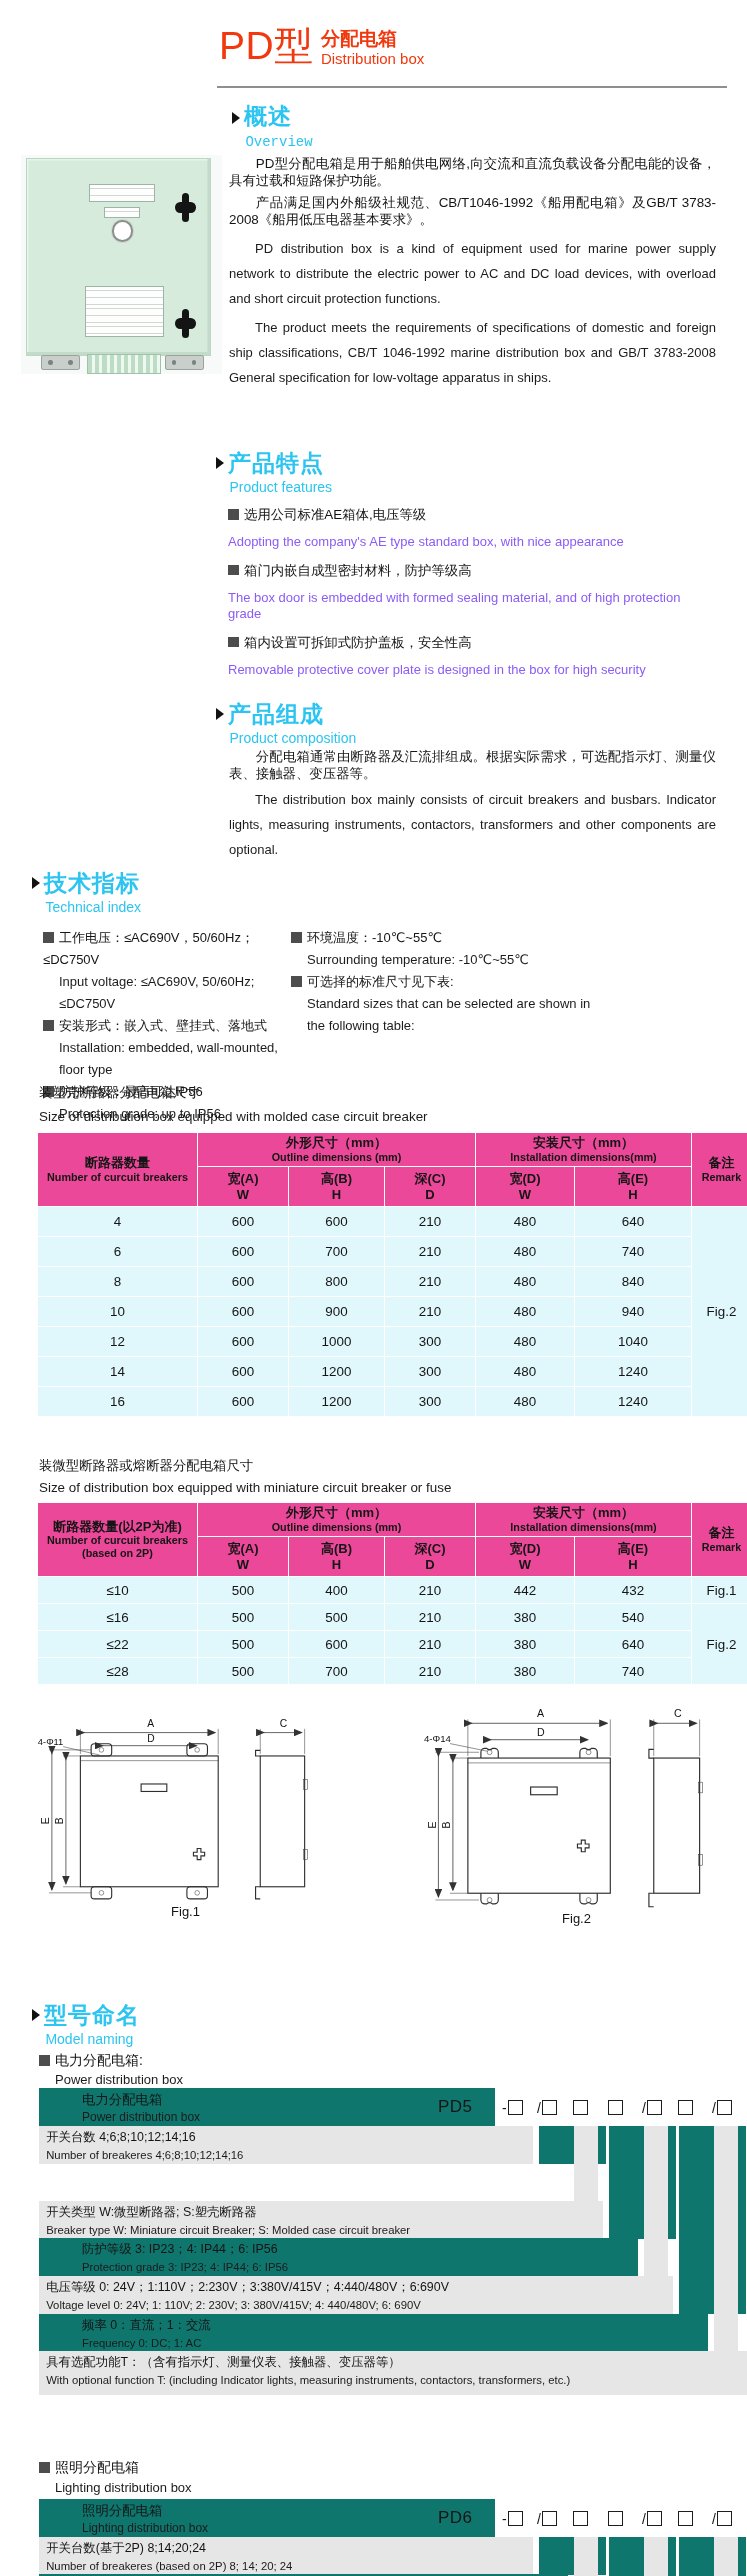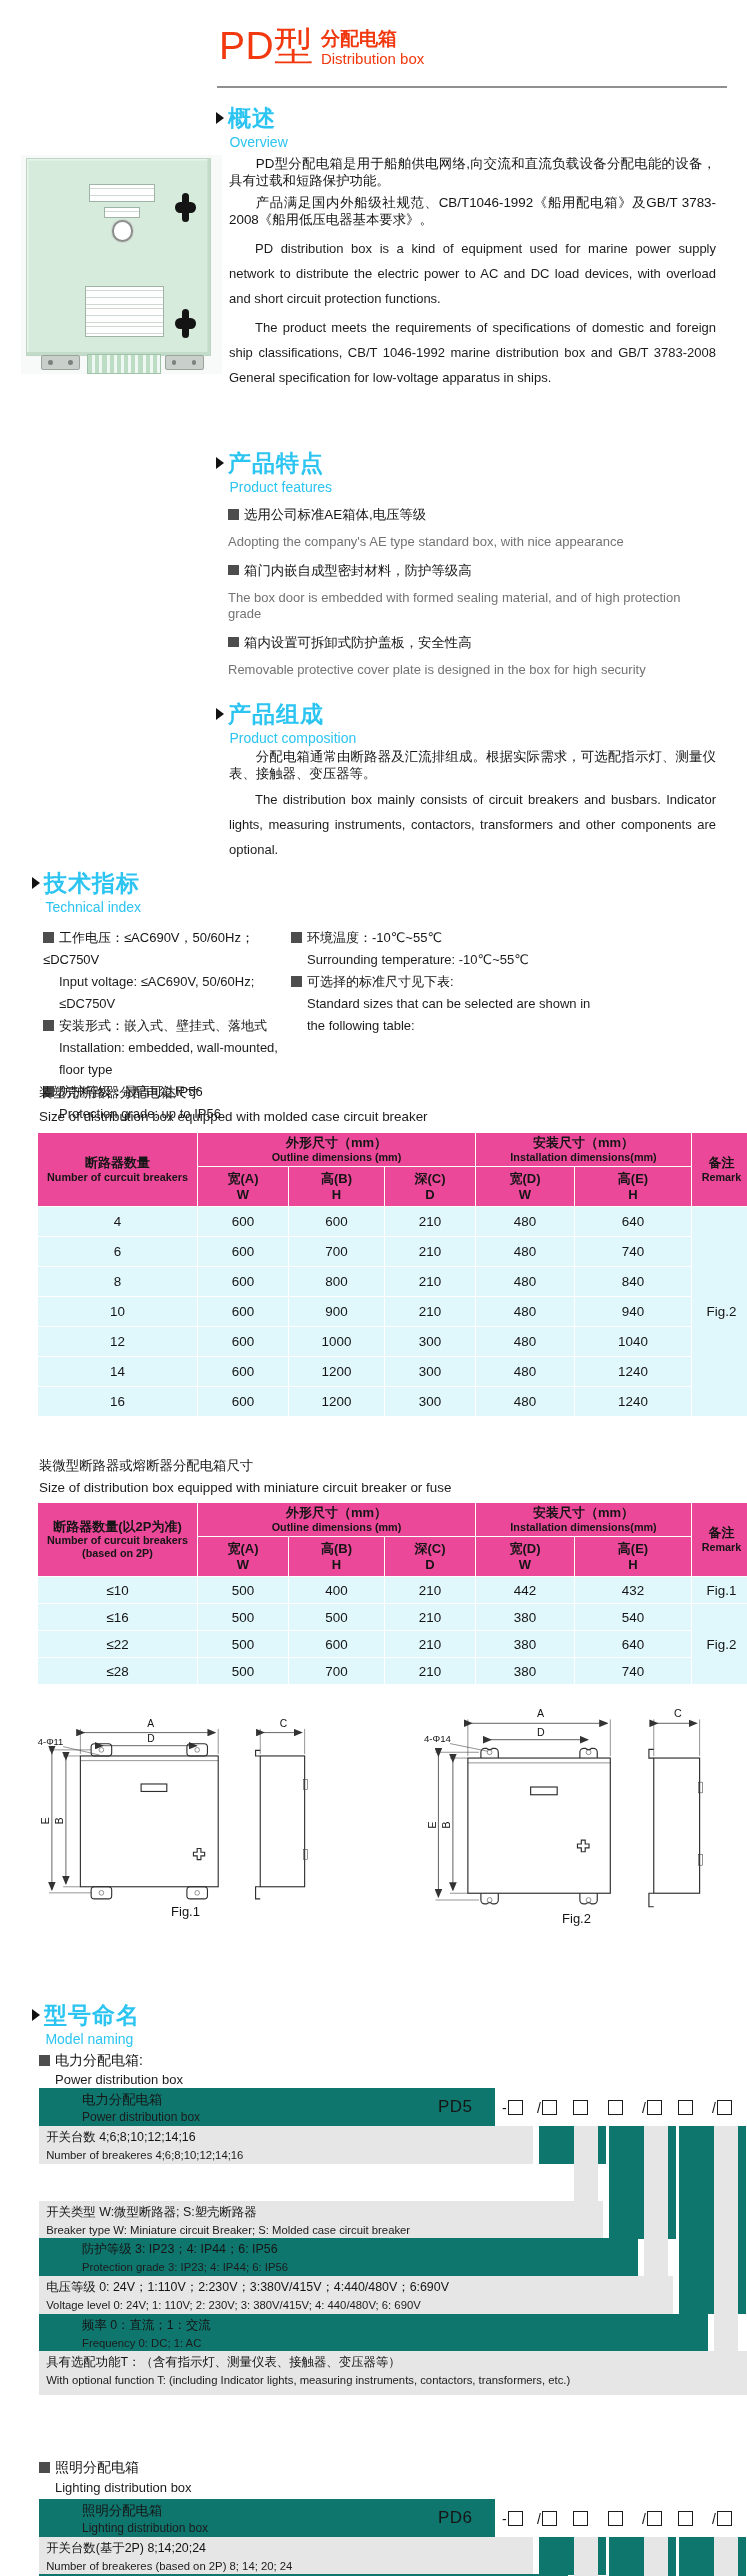--- a/index.html
+++ b/index.html
@@ -18,21 +18,21 @@
   .sec .row{display:flex;align-items:center;}
   .tri{width:0;height:0;border-left:8.8px solid #121212;border-top:6.2px solid transparent;
        border-bottom:6.2px solid transparent;margin-right:4.1px;}
   .h-cn{font-size:23px;color:#2cc4f1;font-weight:600;letter-spacing:1px;line-height:26px;}
   .h-en{font-size:14px;color:#2cc4f1;margin:4.1px 0 0 13.4px;line-height:14.4px;}
   
   .para-cn{font-size:13.4px;line-height:17px;text-align:justify;text-indent:2em;margin:0 0 5.2px 0;}
   .para-en{font-size:13px;line-height:25px;text-align:justify;text-indent:2em;margin:0 0 4.1px 0;color:#1c1c1c;}
   .sq{display:inline-block;width:10.8px;height:10.8px;background:#4d4d4d;margin-right:5.2px;vertical-align:-0.5px;}
   .feat .cn{font-size:13.4px;line-height:17.5px;margin-top:11.3px;}
-  .feat .en{font-size:13px;line-height:16.5px;margin:10.3px 0 0 0;color:#737373;}
+  .feat .en{font-size:13px;line-height:16.5px;margin:10.3px 0 0 0;color:#8b5cf6;}
   .spec-col{position:absolute;font-size:13px;}
   .spec-col .cn{line-height:22px;}
   .spec-col .en{line-height:22px;padding-left:16px;color:#1c1c1c;}
   
   .tbl-cap-cn{position:absolute;font-size:13.4px;}
   .tbl-cap-en{position:absolute;font-size:13.4px;color:#1c1c1c;}
   table.spec{position:absolute;border-collapse:separate;border-spacing:1.5px;table-layout:fixed;width:710px;}
   table.spec td{text-align:center;vertical-align:middle;padding:1px 2.1px;box-sizing:border-box;}
   td.hd{background:#ec4899;font-weight:bold;}
   td.bd{background:#e0f7fb;font-size:13.4px;}
@@ -83,21 +83,21 @@
 
   <div class="hdr">
     <span class="model">PD型</span>
     <span class="sub">
       <div class="cn">分配电箱</div>
       <div class="en">Distribution box</div>
     </span>
   </div>
   <div class="rule"></div>
 
-  <div class="sec" style="left:216px;top:105px;">
+  <div class="sec" style="left:232px;top:105px;font-family:Liberation Mono, monospace;">
     <div class="row">
         <span class="tri"></span>
       <span class="h-cn">概述</span>
       </div>
     <div class="h-en">Overview</div>
   </div>
 
   <div class="photo">
     <div class="cab">
       <div class="plate" style="left:62px;top:25px;width:64px;height:15.5px;"></div>

